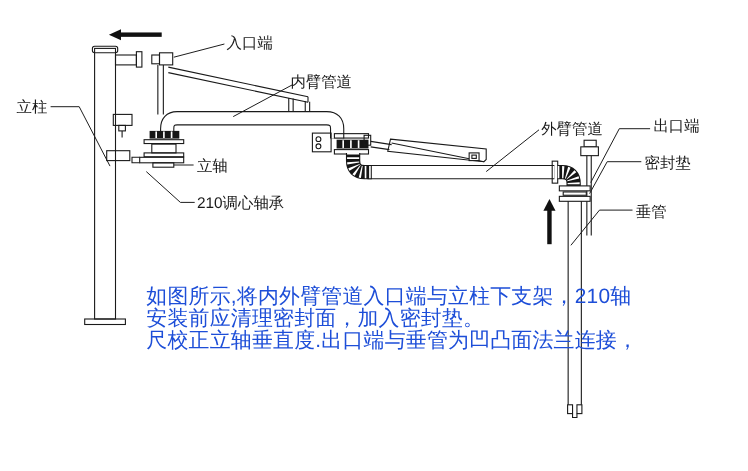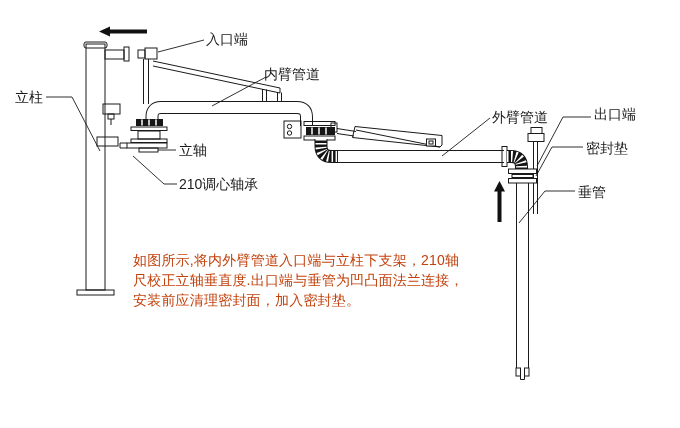--- a/index.html
+++ b/index.html
@@ -1,21 +1,21 @@
 <!DOCTYPE html>
 <html><head>
 <meta charset="utf-8">
 <style>
   html,body{margin:0;padding:0;background:#fff;}
   #stage{position:relative;width:680px;height:428px;background:#ffffff;overflow:hidden;
          font-family:"Liberation Sans",sans-serif;}
   #drawing{position:absolute;left:0;top:0;}
   svg text{font-family:"Liberation Sans",sans-serif;font-size:14px;fill:#1a1a1a;}
-  .notes{position:absolute;left:133px;top:250px;width:360px;
-         font-size:14px;line-height:20px;color:#c2410c;letter-spacing:0.2px;}
+  .notes{position:absolute;left:133px;top:260px;width:360px;
+         font-size:19px;line-height:20px;color:#1d4ed8;letter-spacing:0.2px;}
   .notes div{white-space:nowrap;}
 </style>
 </head>
 <body>
 
 <div id="stage">
 
 <svg id="drawing" width="680" height="428" viewBox="0 0 680 428">
   <g stroke="#1a1a1a" stroke-width="1" fill="none">
 
@@ -153,17 +153,17 @@
   <text x="179" y="155">立轴</text>
   <text x="179" y="189">210调心轴承</text>
   <text x="492" y="122">外臂管道</text>
   <text x="594" y="119">出口端</text>
   <text x="586" y="153">密封垫</text>
   <text x="578" y="197">垂管</text>
 </svg>
 
 <div class="notes">
   <div>如图所示,将内外臂管道入口端与立柱下支架，210轴</div>
+  <div>安装前应清理密封面，加入密封垫。</div>
   <div>尺校正立轴垂直度.出口端与垂管为凹凸面法兰连接，</div>
-  <div>安装前应清理密封面，加入密封垫。</div>
 </div>
 
 </div>
 
 </body></html>

